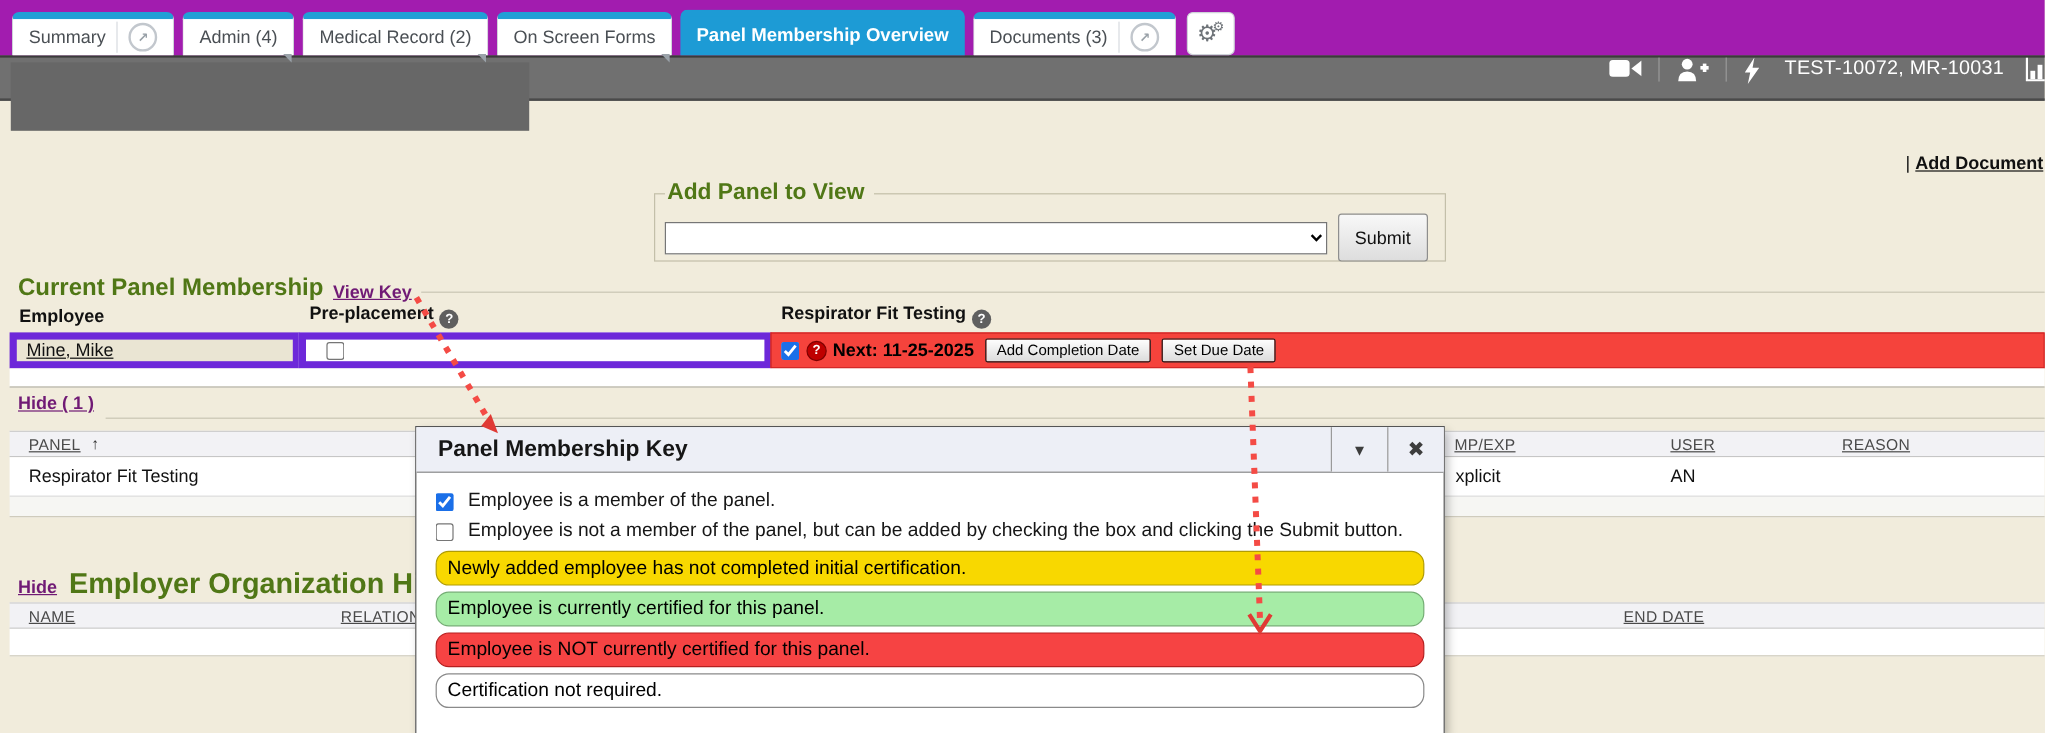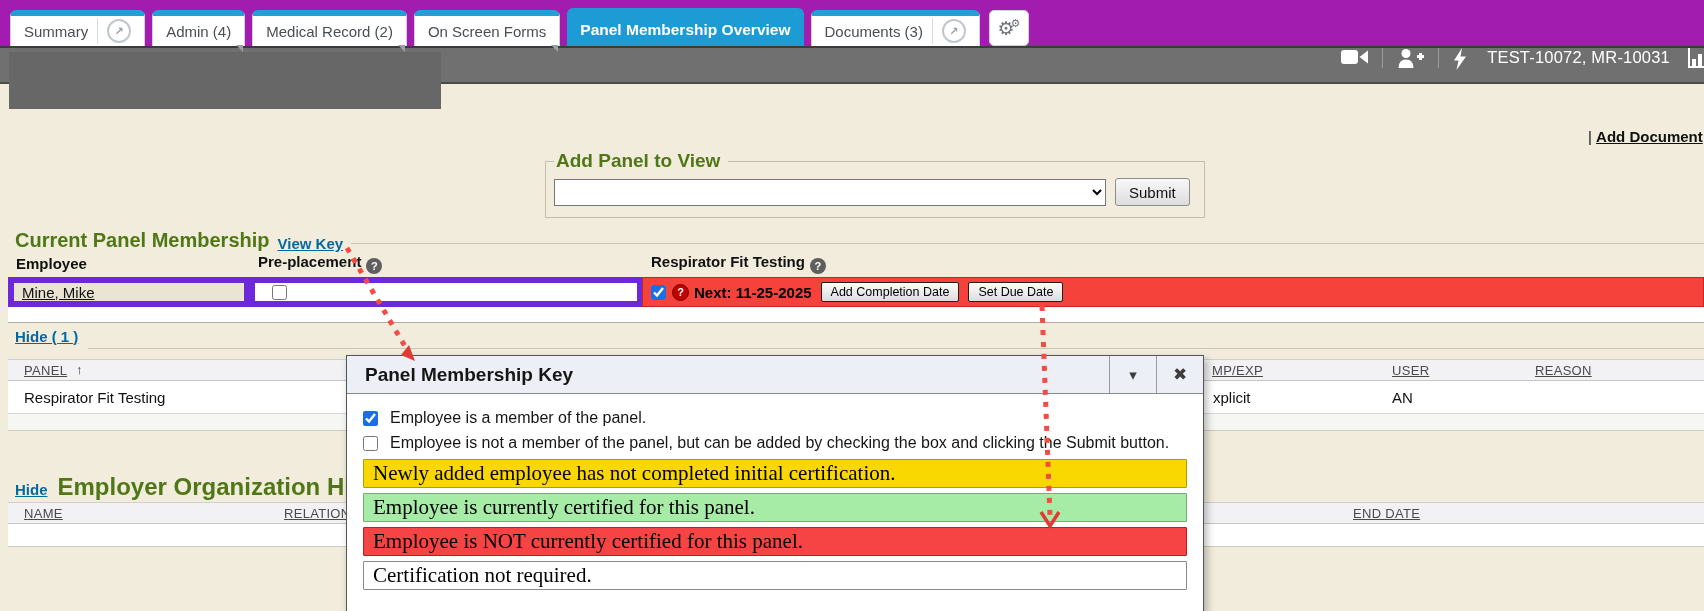--- a/index.html
+++ b/index.html
@@ -29,21 +29,21 @@
     border-top:2px solid #3b3b3b;border-bottom:2px solid #4a4a4a;z-index:4;
     display:flex;align-items:flex-start;justify-content:flex-end;color:#fff;}
   .gb-ico{display:flex;align-items:center;margin:0 8px;cursor:pointer;}
   .gb-div{width:1px;height:20px;background:#9a9a9a;margin:0 6px;}
   .gb-text{font-size:16.5px;color:#fff;margin:0 10px 0 12px;letter-spacing:.2px;}
   .darkbox{position:absolute;left:9px;top:52px;width:432px;height:57px;background:#676767;z-index:6;}
 
   
   .abs{position:absolute;box-sizing:border-box;}
   .greenhead{color:#507716;font-weight:bold;}
-  .glink{color:#0369a1;font-weight:bold;text-decoration:underline;cursor:pointer;}
+  .glink{color:#701a75;font-weight:bold;text-decoration:underline;cursor:pointer;}
   .secline{border-top:1px solid #c9c5b4;height:0;}
   .help{display:inline-flex;align-items:center;justify-content:center;width:16px;height:16px;
     border-radius:50%;background:#5f5f5f;color:#fff;font-size:11px;font-weight:bold;
     vertical-align:-3px;margin-left:5px;}
   .help.red{background:#bf0000;border:1px solid #7e0000;width:15px;height:15px;}
   input[type=checkbox]{width:15px;height:15px;accent-color:#1a6fe8;margin:0;cursor:pointer;}
 
   
   .cpm-th{font-size:15px;font-weight:bold;color:#111;}
   .cell{border:6px solid #6d28d9;box-sizing:border-box;display:flex;align-items:center;}
@@ -59,32 +59,32 @@
   
   .dlg{position:absolute;left:346px;top:355px;width:856px;height:256px;background:#fff;
     border:1px solid #555;box-shadow:3px 4px 8px rgba(0,0,0,.28);z-index:40;}
   .dlg-title{height:37px;background:#edeff6;border-bottom:1px solid #8a8a8a;display:flex;align-items:stretch;}
   .dlg-title .t{flex:1;display:flex;align-items:center;padding-left:18px;font-size:19px;font-weight:bold;color:#161616;}
   .dlg-btn{width:46px;border-left:1px solid #9a9a9a;display:flex;align-items:center;justify-content:center;
     color:#3d3d3d;cursor:pointer;background:#edeff6;}
   .dlg-body{padding:15px 16px 0 16px;}
   .cbrow{display:flex;align-items:center;margin-bottom:7px;font-size:16px;color:#161616;}
   .cbrow input{margin-right:12px;}
-  .keybox{height:27px;line-height:27px;border-radius:1px;margin-bottom:5px;padding-left:9px;
-    font-size:21px;color:#000;font-family:Liberation Serif, serif;}
+  .keybox{height:27px;line-height:27px;border-radius:11px;margin-bottom:5px;padding-left:9px;
+    font-size:16px;color:#000;}
   .kb-yellow{background:#f8d800;border:1px solid #b09c04;}
   .kb-green{background:#a6eca6;border:1px solid #74ad74;}
   .kb-red{background:#f64343;border:1px solid #b62020;}
   .kb-white{background:#ffffff;border:1px solid #8a8a8a;}
 
   .adddoc{font-size:15px;color:#111;}
   .adddoc a{color:#111;font-weight:bold;text-decoration:underline;cursor:pointer;}
 
   select.panel-select{width:552px;height:27px;border:1px solid #767676;background:#fff;font-size:14px;}
-  .submitbtn{height:28px;padding:0 13px;font-size:15px;color:#111;background:linear-gradient(#f8f8f8,#dddddd);
+  .submitbtn{height:40px;padding:0 13px;font-size:15px;color:#111;background:linear-gradient(#f8f8f8,#dddddd);
     border:1px solid #8e8e8e;border-radius:3px;cursor:pointer;}
   fieldset.addpanel{position:absolute;left:545px;top:150px;width:642px;height:60px;margin:0;
     border:1px solid #c3bfa9;padding:6px 8px 0 8px;}
   fieldset.addpanel legend{font-size:19px;font-weight:bold;color:#507716;padding:0 8px 0 2px;}
 
   svg.overlay{position:absolute;left:0;top:0;z-index:60;pointer-events:none;}
 </style>
 </head>
 <body>
 

